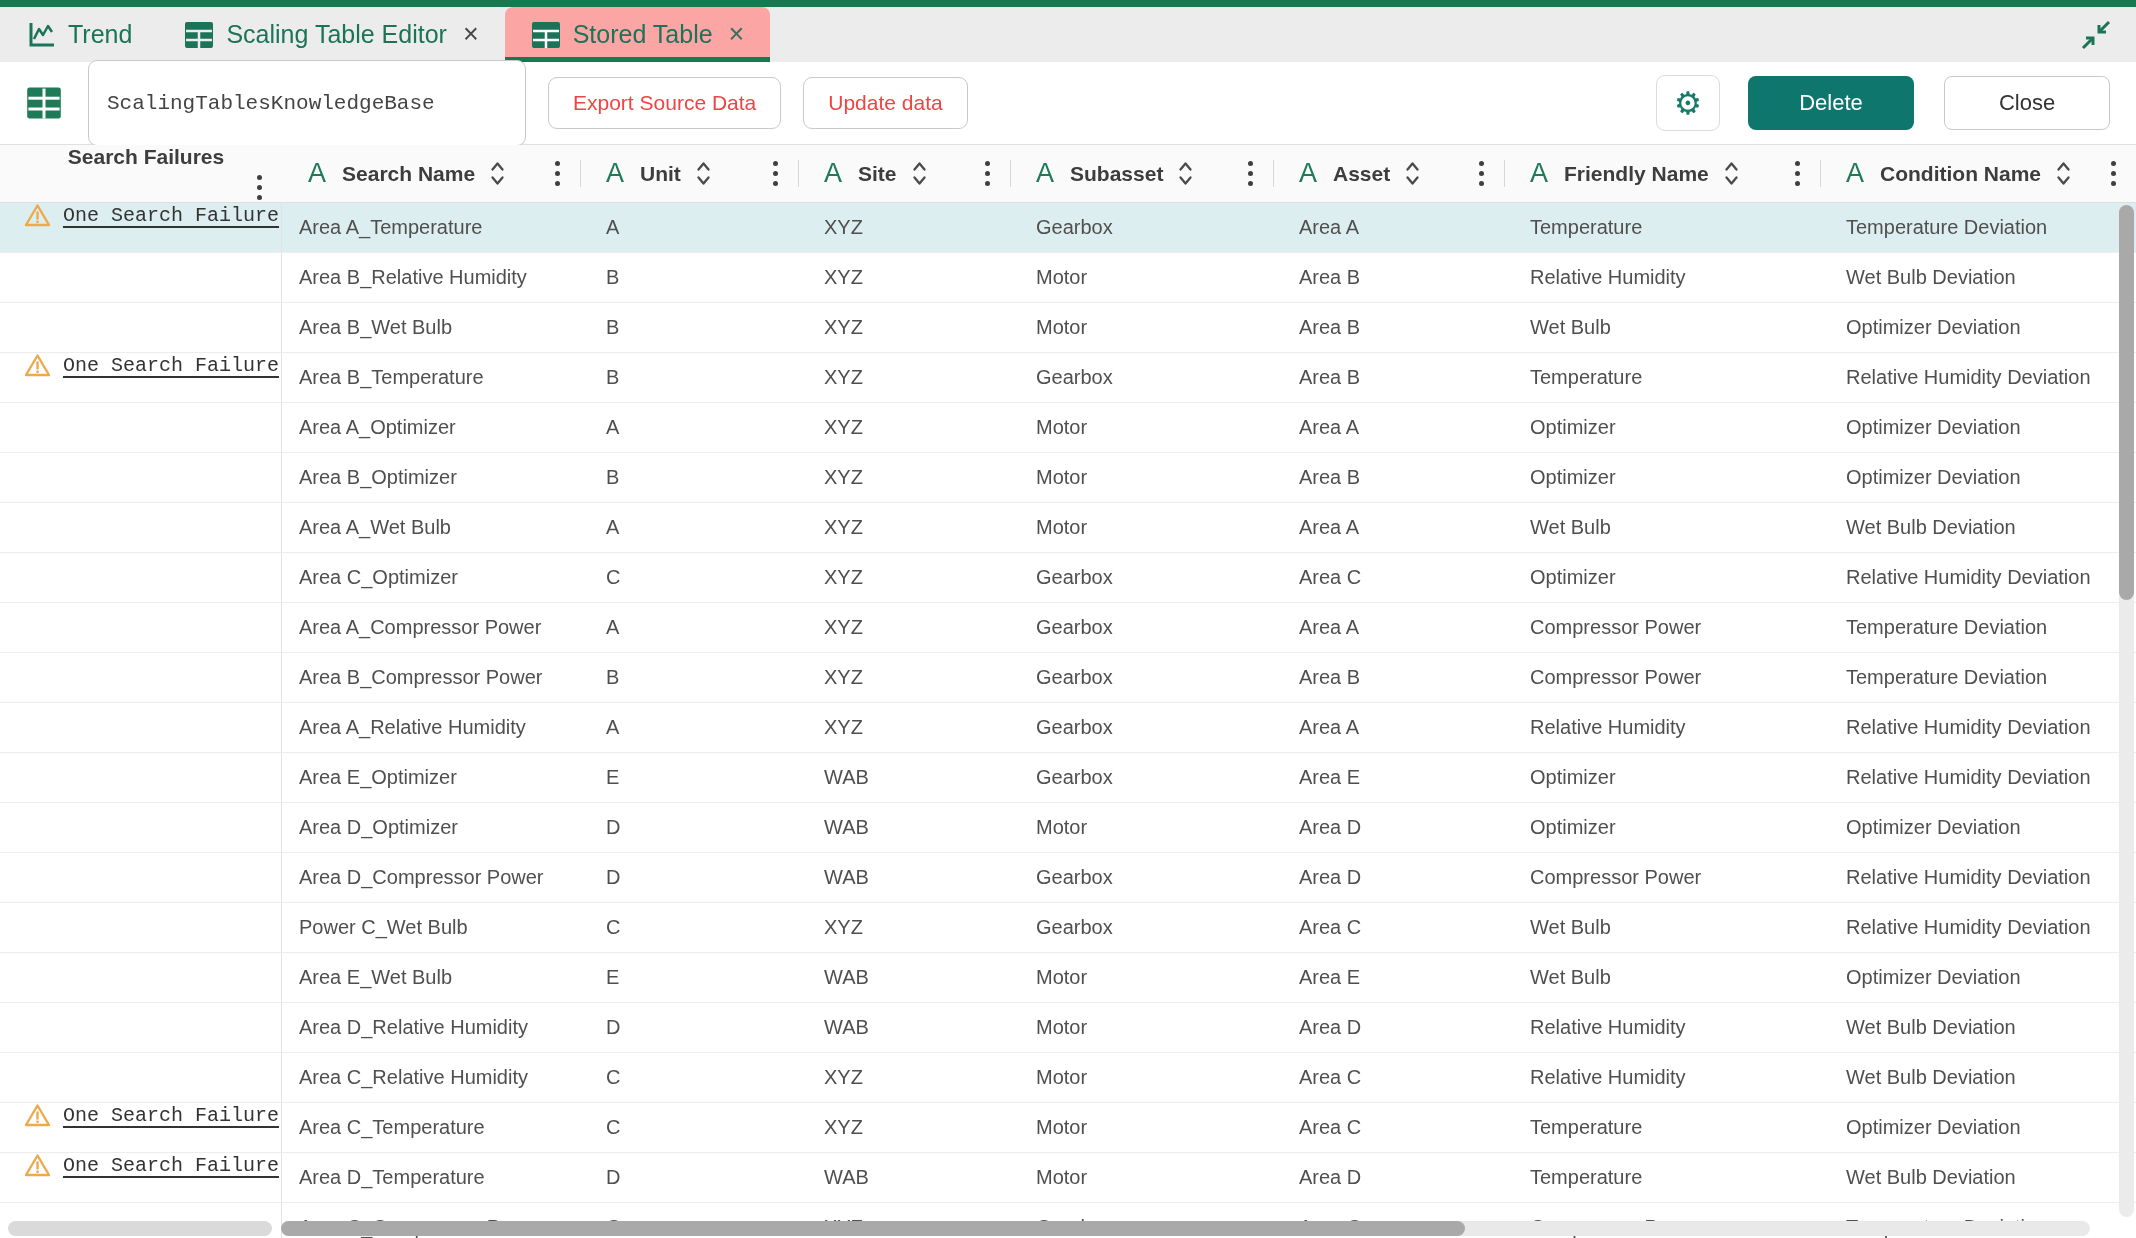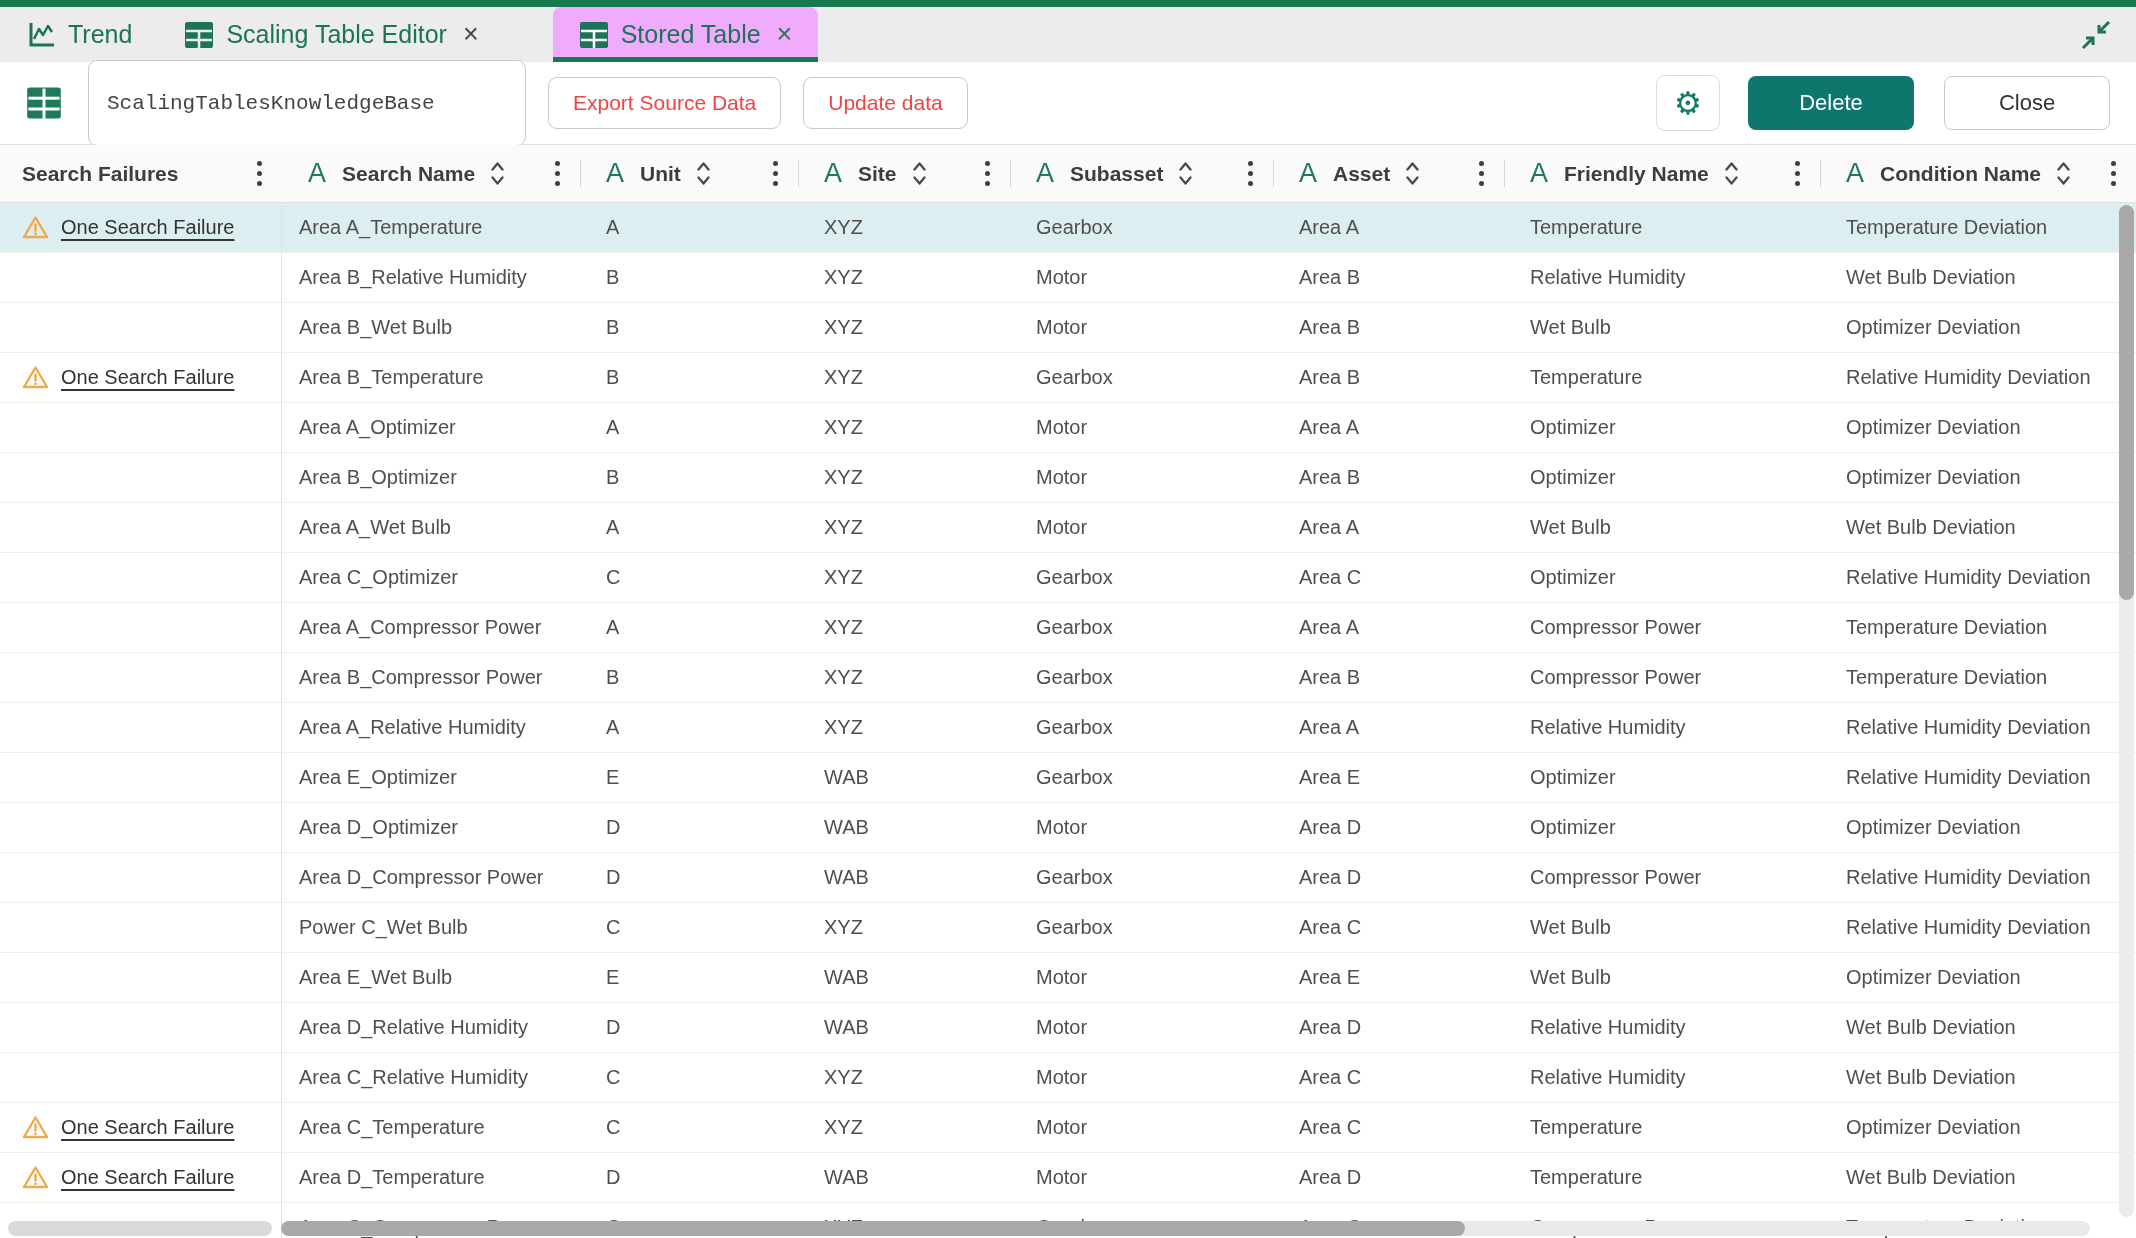--- a/index.html
+++ b/index.html
@@ -8,21 +8,21 @@
 
   
   .top-strip{position:absolute;left:0;top:0;width:100%;height:7px;background:#17794f;}
 
   
   .tabbar{position:absolute;left:0;top:7px;width:100%;height:55px;background:#ececec;
           display:flex;align-items:stretch;border-bottom:1px solid #14b8a6;}
   .tab{display:flex;align-items:center;gap:12px;padding:0 26px;cursor:pointer;
        font-size:25px;color:#1b7458;position:relative;}
   .tab .tab-close{font-size:27px;color:#474747;line-height:1;margin-left:4px;}
-  .tab.active{background:#f0abfc;border-radius:8px 8px 0 0;margin-left:48px;}
+  .tab.active{background:#fca5a5;border-radius:8px 8px 0 0;}
   .tab.active::after{content:'';position:absolute;left:0;right:0;bottom:0;height:5px;background:#17794f;}
   .tab.active .tab-close{color:#37705f;}
   .collapse-btn{margin-left:auto;margin-right:22px;align-self:center;display:flex;}
 
   
   .toolbar{position:absolute;left:0;top:62px;width:100%;height:83px;background:#fff;
            border-bottom:1px solid #e0e0e0;display:flex;align-items:center;box-sizing:border-box;padding:0 26px;}
   .tbl-glyph{margin-right:26px;display:flex;}
   .name-input{width:400px;height:52px;border:1px solid #c9c9c9;border-radius:9px;
               font-family:Liberation Mono, monospace;font-size:21px;color:#444;padding:16px 18px;outline:none;background:#fff;}
@@ -49,28 +49,28 @@
   .type-a{font-size:27px;font-weight:500;color:#1e7a57;margin-right:16px;line-height:1;}
   .sort{margin-left:14px;display:flex;}
   .kebab{margin-left:auto;display:flex;flex-direction:column;gap:5px;padding:6px 8px;cursor:pointer;}
   .kebab i{width:5px;height:5px;border-radius:50%;background:#3f3f3f;}
 
   .tbody{position:relative;}
   .row{display:flex;height:50px;border-bottom:1px solid #ededed;background:#fff;box-sizing:border-box;}
   .row.selected{background:#ddeef1;}
   .cell{display:flex;align-items:center;box-sizing:border-box;padding-left:26px;flex-shrink:0;
         font-size:20px;color:#4f4f4f;white-space:nowrap;overflow:hidden;}
-  .cell.c0{padding-left:22px;border-right:1px solid #e2e2e2;}
+  .cell.c0{padding-left:22px;border-right:1px solid #e2e2e2;font-family:Liberation Mono, monospace;}
   .cell.c1{padding-left:17px;text-align:right;}
   .fail-wrap{display:flex;align-items:center;gap:12px;cursor:pointer;}
   .fail-label{color:#333;font-size:20px;text-decoration:underline;text-underline-offset:5px;
               text-decoration-thickness:2px;}
 
   
-  .c0{width:282px;} .c1{width:298px;} .c2{width:218px;} .c3{width:212px;}
+  .c0{width:282px;flex-direction:column;} .c1{width:298px;} .c2{width:218px;} .c3{width:212px;}
   .c4{width:263px;} .c5{width:231px;} .c6{width:316px;} .c7{flex:1;min-width:0;}
 
   
   .vscroll{position:absolute;right:2px;top:205px;width:15px;height:1012px;background:#ebebeb;border-radius:8px;z-index:5;}
   .vthumb{position:absolute;left:0;top:0;width:15px;height:395px;background:#a9a9a9;border-radius:8px;}
   .hscroll-left{position:absolute;left:8px;bottom:2px;width:264px;height:15px;background:#dadada;border-radius:8px;z-index:5;}
   .hscroll{position:absolute;left:281px;right:46px;bottom:2px;height:15px;background:#e9e9e9;border-radius:8px;z-index:5;}
   .hthumb{position:absolute;left:0;top:0;width:1184px;height:15px;background:#a9a9a9;border-radius:8px;}
 
   svg{display:block;}

